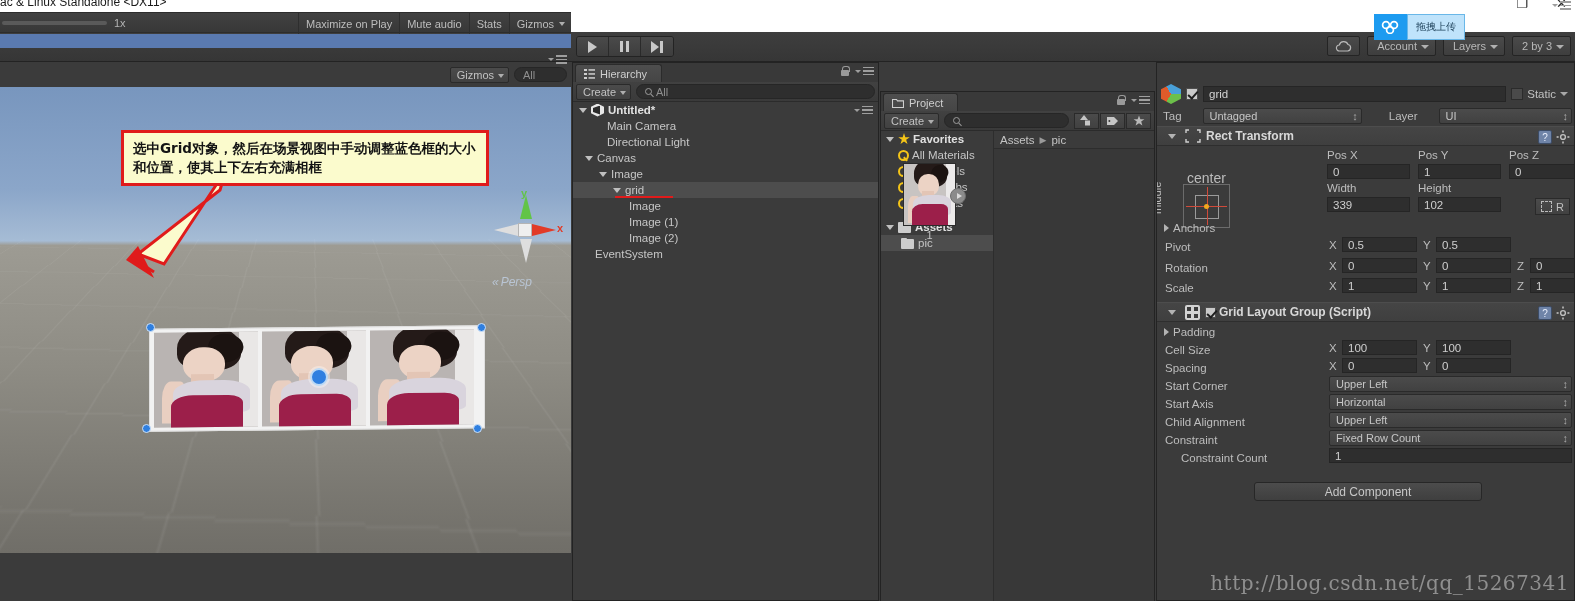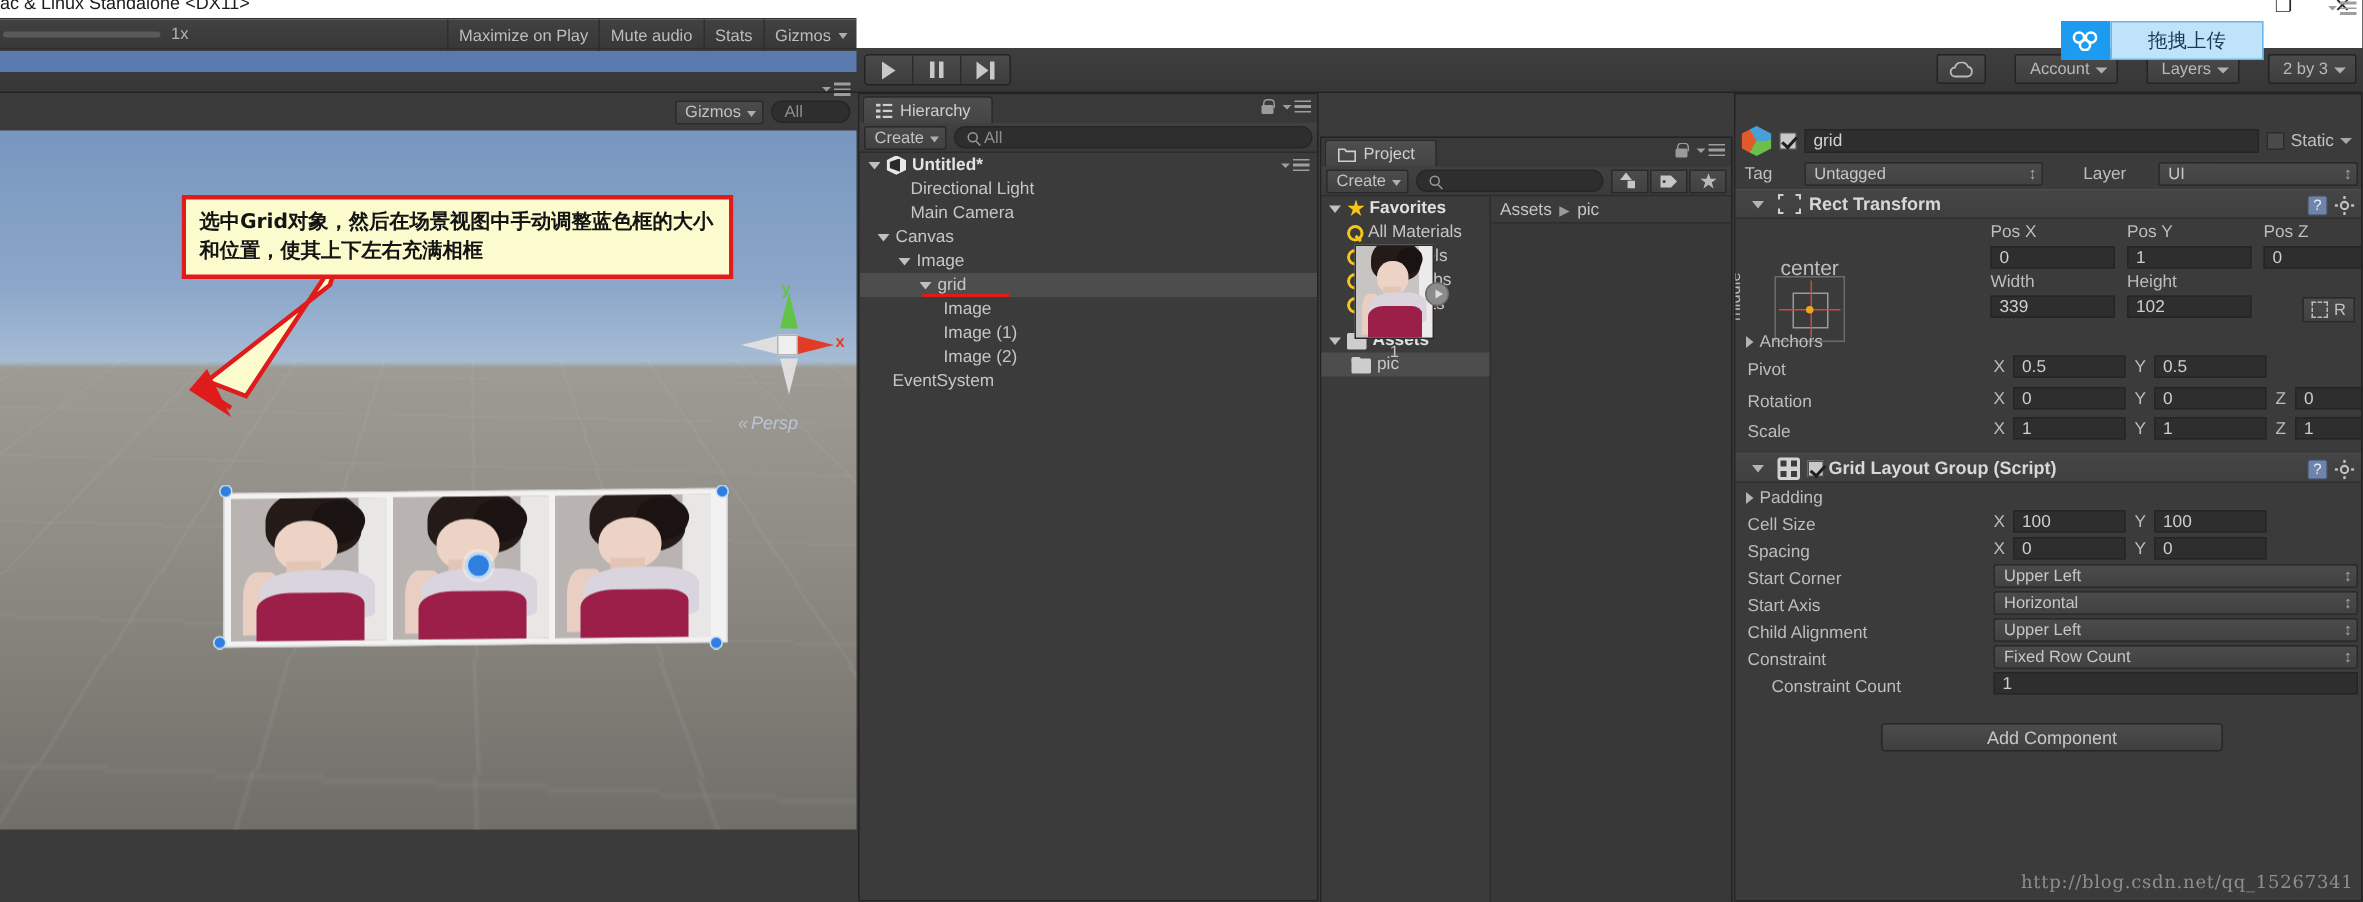--- a/index.html
+++ b/index.html
@@ -58,21 +58,21 @@
     border-right: 1px solid #2a2a2a;
   }
   .playbtn:last-child { border-right: none; }
   .tri { width: 0; height: 0; border-left: 9px solid #c8c8c8; border-top: 6px solid transparent; border-bottom: 6px solid transparent; }
   .pause-g { display: flex; gap: 3px; }
   .pause-g i { display: block; width: 3px; height: 11px; background: #c8c8c8; }
   .step-g { display: flex; align-items: center; gap: 1px; }
   .step-g .t { width: 0; height: 0; border-left: 8px solid #c8c8c8; border-top: 6px solid transparent; border-bottom: 6px solid transparent; }
   .step-g .b { display: block; width: 3px; height: 12px; background: #c8c8c8; }
 
-  .tb-right { position: absolute; right: 4px; top: 4px; display: flex; gap: 19px; align-items: flex-start; }
+  .tb-right { position: absolute; right: 4px; top: 4px; display: flex; gap: 7px; align-items: flex-start; }
   .tb-drop {
     height: 20px; padding: 0 18px 0 9px;
     background: linear-gradient(#4a4a4a, #3e3e3e);
     border: 1px solid #242424; border-radius: 2px;
     display: flex; align-items: center; color: #b9b9b9; font-size: 11px;
     position: relative; white-space: nowrap;
   }
   .tb-drop::after {
     content: ""; position: absolute; right: 6px; top: 8px;
     border-left: 4px solid transparent; border-right: 4px solid transparent;
@@ -87,24 +87,24 @@
   .cloud-btn svg { display: block; }
 
   
   .collab-badge {
     position: absolute; left: 1374px; top: 14px;
     width: 33px; height: 26px; background: #1d9bf0;
     display: flex; align-items: center; justify-content: center; z-index: 40;
   }
   .collab-tip {
     position: absolute; left: 1407px; top: 14px;
-    height: 26px; padding: 0 24px;
+    height: 26px; padding: 0 8px;
     background: #bfe3fb; border: 1px solid #69b7e8;
     display: flex; align-items: center; justify-content: center;
-    color: #1a3d56; font-size: 13px; z-index: 40;
+    color: #1a3d56; font-size: 10px; z-index: 40;
     font-family: "DejaVu Sans", sans-serif;
   }
 
   
   .panel { position: absolute; background: #3b3b3b; border: 1px solid #232323; }
   .tabstrip { position: relative; height: 19px; background: #393939; }
   .tab {
     position: absolute; left: 2px; top: 1px; height: 18px;
     padding: 0 14px 0 8px;
     background: linear-gradient(#4e4e4e, #454545);
@@ -410,21 +410,21 @@
   .dashbox { width: 11px; height: 11px; border: 1px dashed #bbb; }
 
   .addcomp {
     position: absolute; left: 97px; top: 400px; width: 228px; height: 19px;
     background: linear-gradient(#4c4c4c, #3f3f3f); border: 1px solid #272727;
     border-radius: 3px; display: flex; align-items: center; justify-content: center;
     font-size: 12px; color: #c7c7c7;
   }
   .watermark {
     position: absolute; right: 6px; bottom: 6px;
-    font-family: "DejaVu Serif", serif; font-size: 12px; color: #8f8f8f;
+    font-family: "DejaVu Serif", serif; font-size: 20px; color: #8f8f8f;
     letter-spacing: 0.5px;
   }
 </style>
 </head>
 <body>
 
 <div id="root">
 
   <div class="winbar">
     <div class="winbar-title">ac &amp; Linux Standalone &lt;DX11&gt;</div>
@@ -622,25 +622,25 @@
             <span class="hamb">
               <i></i>
               <i></i>
               <i></i>
             </span>
           </span>
       </div>
 
       <div class="trow" style="padding-left:22px;">
         <span class="arrow none"></span>
-        <span>Directional Light</span>
+        <span>Main Camera</span>
       </div>
       <div class="trow" style="padding-left:22px;">
         <span class="arrow none"></span>
-        <span>Main Camera</span>
+        <span>Directional Light</span>
       </div>
       <div class="trow" style="padding-left:10px;">
         <span class="arrow down"></span>
         <span>Canvas</span>
       </div>
       <div class="trow" style="padding-left:24px;">
         <span class="arrow down"></span>
         <span>Image</span>
       </div>
       <div class="trow sel" style="padding-left:38px;position:relative;">

